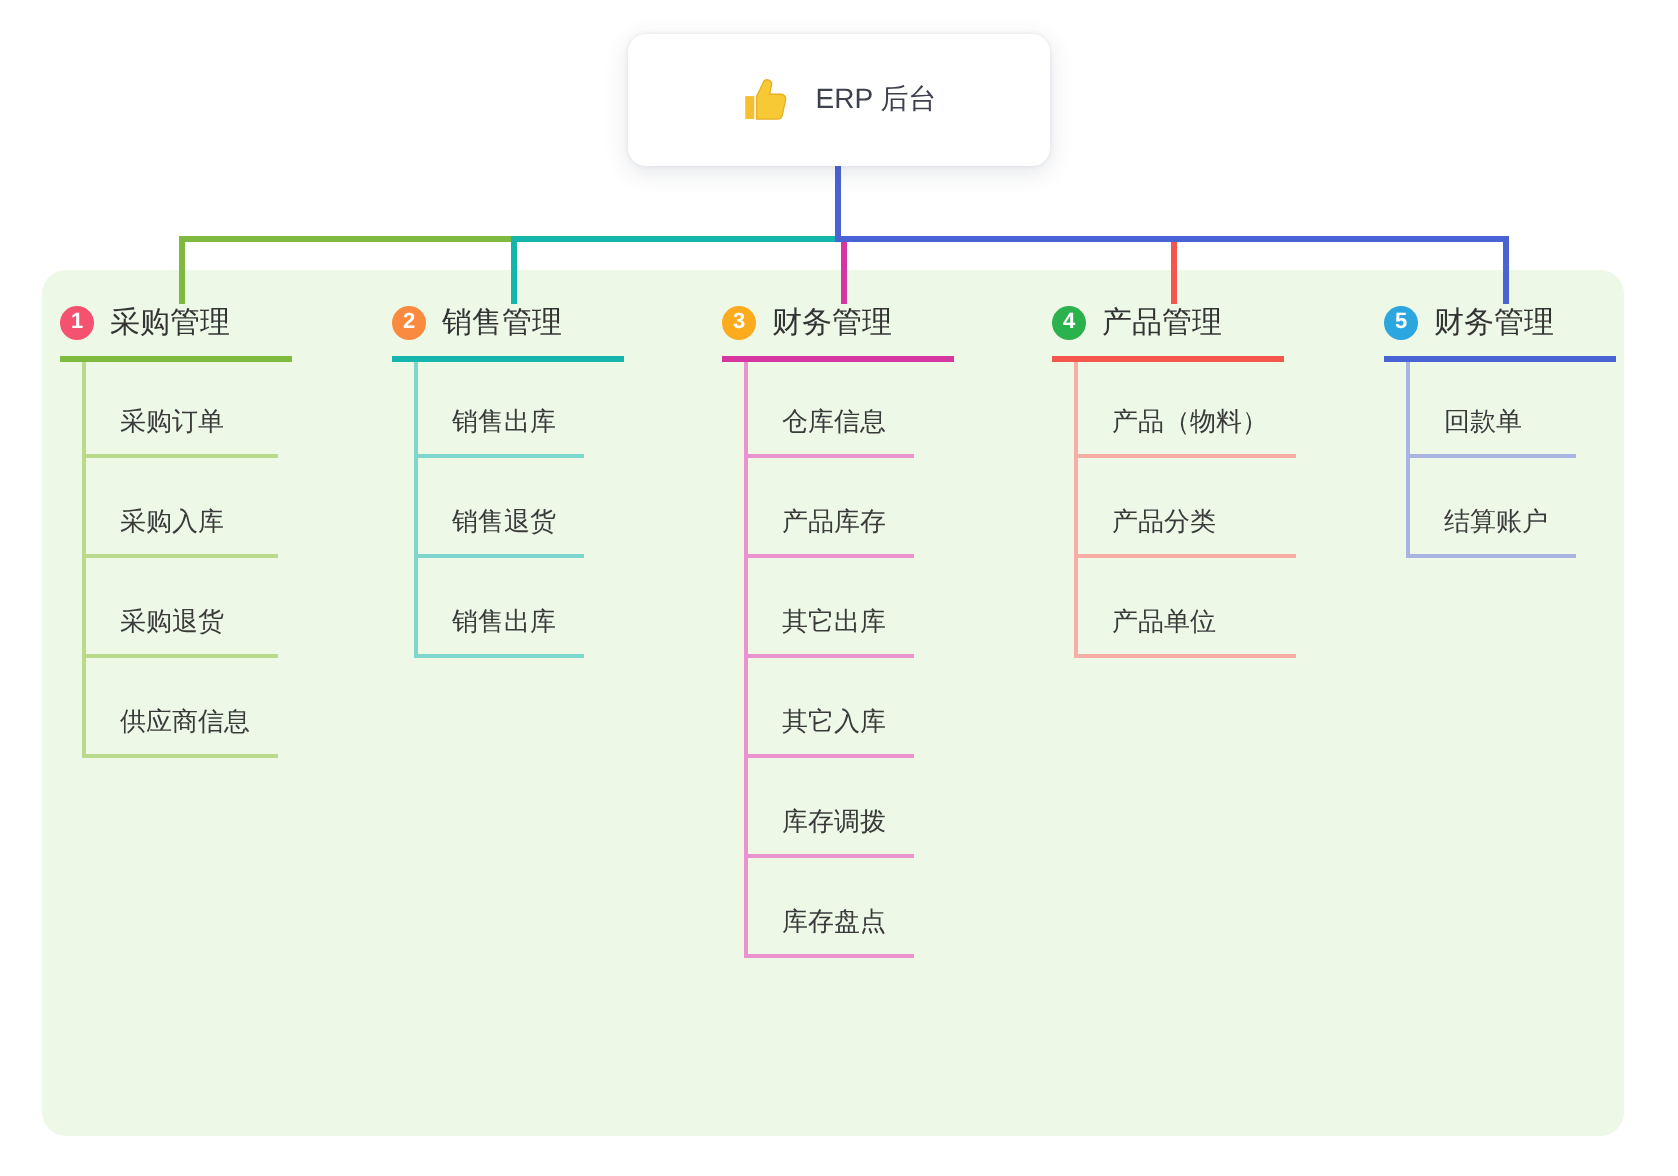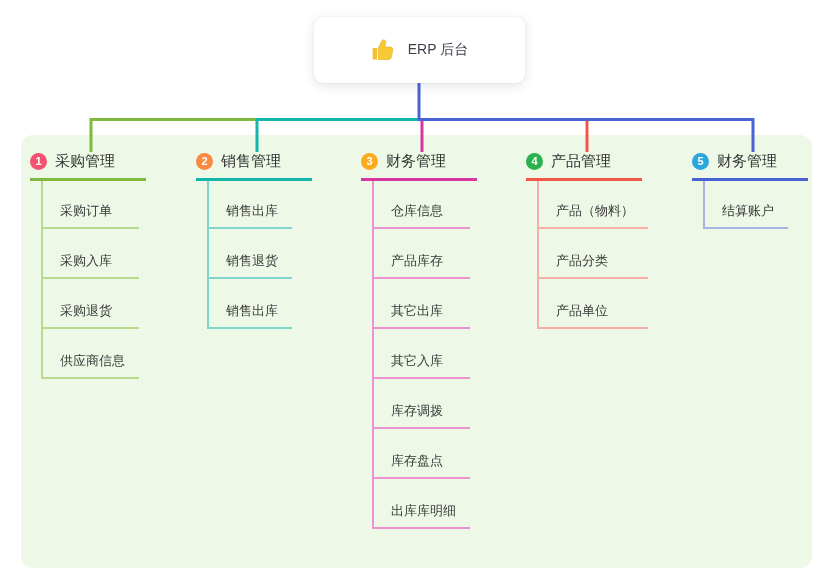--- a/index.html
+++ b/index.html
@@ -130,23 +130,20 @@
   </div>
 
   <div class="item">
     <span>库存调拨</span>
   </div>
 
   <div class="item">
     <span>库存盘点</span>
   </div>
 
-  <div class="item">
-    <span>出库库明细</span>
-  </div>
 </div>
   </div>
 
   <div class="branch" style="left: 526px; --line: #f2564d; --light: #f8aea7; --badge: #2cb24c; width: 116px;">
     <div class="branch-title">
       <span class="badge">4</span>
       <span class="branch-label">产品管理</span>
     </div>
     <div class="items">
   <div class="item">
@@ -162,19 +159,22 @@
   </div>
 </div>
   </div>
 
   <div class="branch" style="left: 692px; --line: #4a63d4; --light: #a9b4e3; --badge: #2ba6df; width: 116px;">
     <div class="branch-title">
       <span class="badge">5</span>
       <span class="branch-label">财务管理</span>
     </div>
     <div class="items">
+  <div class="item">
+    <span>回款单</span>
+  </div>
 
 
   <div class="item">
     <span>结算账户</span>
   </div>
 </div>
   </div>
 
 </body></html>

